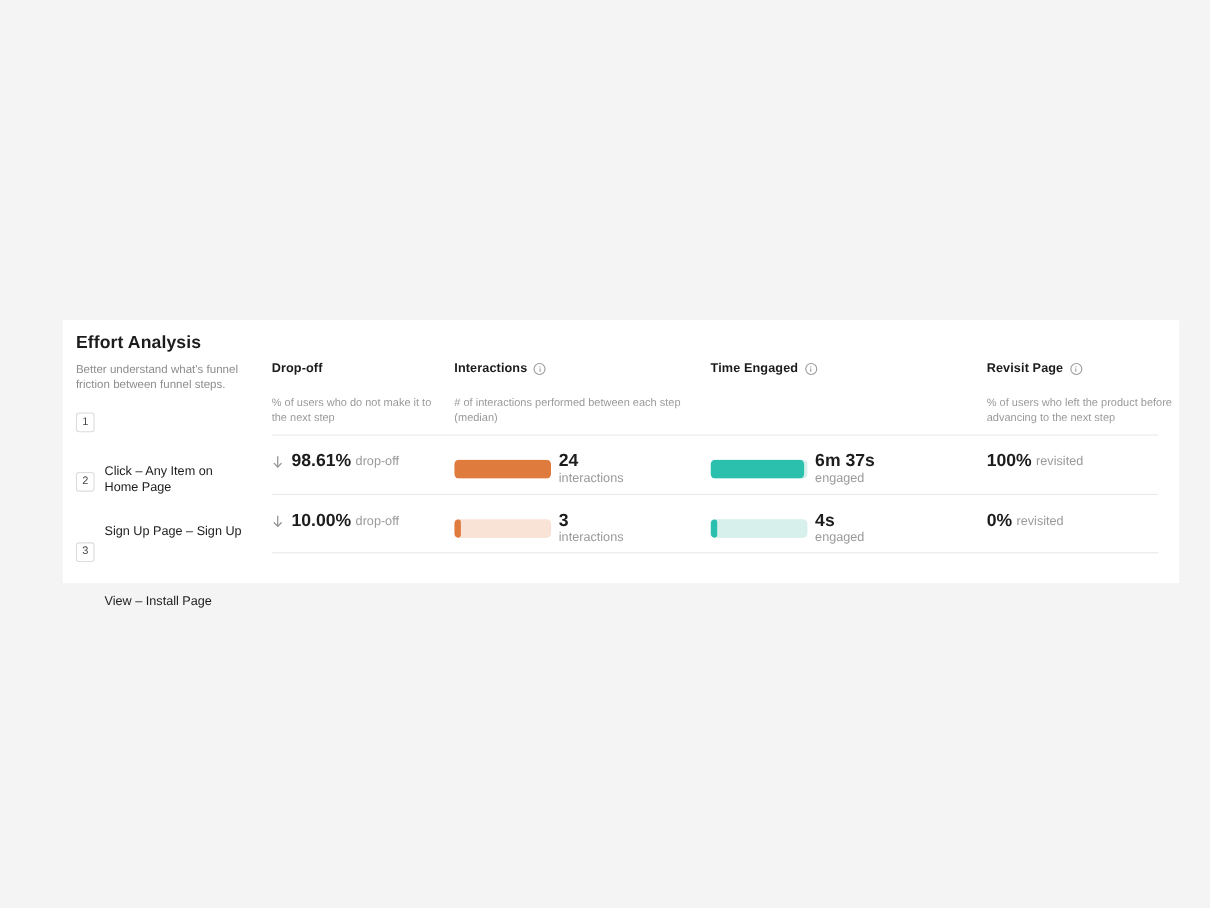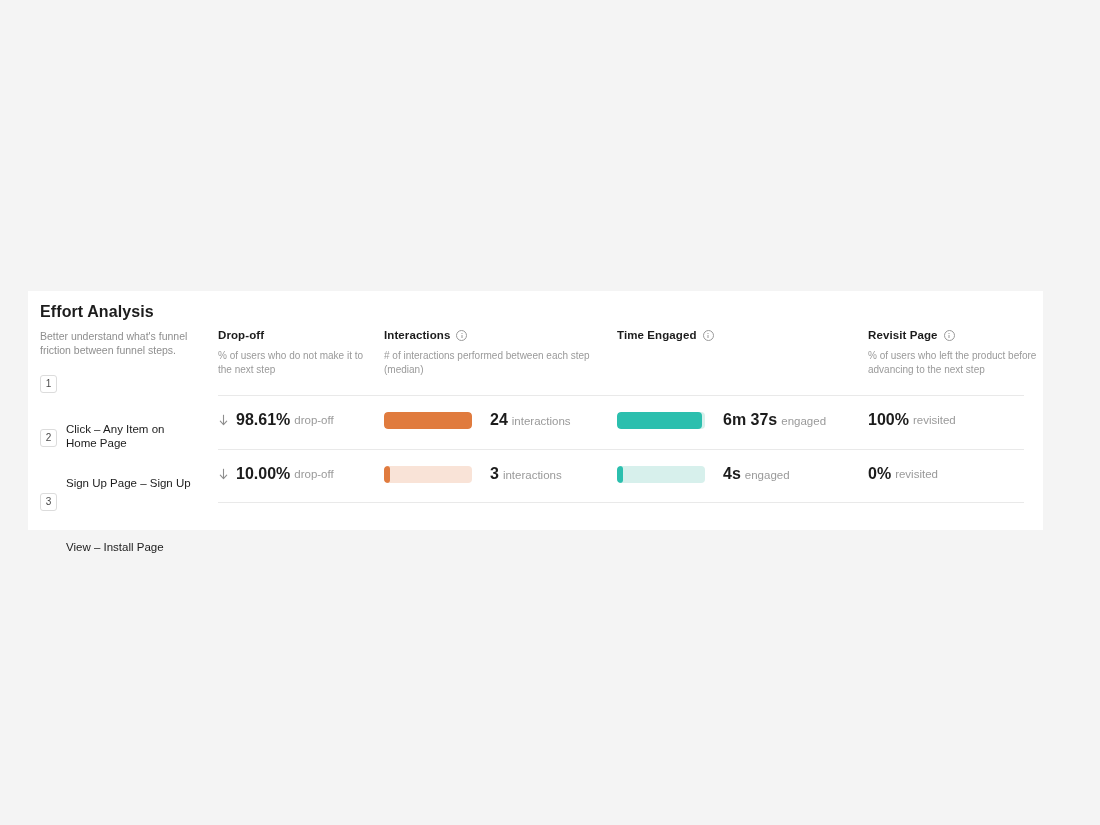--- a/index.html
+++ b/index.html
@@ -9,21 +9,21 @@
     background: #f4f4f4;
     font-family: "Liberation Sans", sans-serif;
     -webkit-font-smoothing: antialiased;
   }
 
   .page { position: relative; width: 1100px; height: 825px; }
 
   
   .card {
     position: absolute;
-    left: 28px; top: 291px;
+    left: 57px; top: 291px;
     width: 1015px; height: 239px;
     background: #ffffff;
   }
 
   
   .sidebar {
     position: absolute;
     left: 12px; top: 0;
     width: 190px; height: 100%;
   }
@@ -64,21 +64,21 @@
   
   .grid { position: absolute; left: 0; top: 0; right: 0; bottom: 0; }
 
   .col-head { position: absolute; top: 38px; }
   .col-head .ch-title {
     display: flex; align-items: center; gap: 6px;
     font-size: 11.5px; font-weight: 700; color: #1c1c1c;
     letter-spacing: 0.1px;
   }
   .col-head .ch-desc {
-    margin-top: 8px;
+    margin-top: 19px;
     font-size: 10px; line-height: 13.5px; color: #9a9a9a;
   }
 
   .info-icon {
     width: 11px; height: 11px; flex: none;
     border: 1px solid #9a9a9a; border-radius: 50%;
     position: relative; display: inline-block;
   }
   .info-icon::before {
     content: ""; position: absolute;
@@ -116,21 +116,21 @@
     width: 88px; height: 17px;
     border-radius: 4px;
     overflow: hidden;
     position: relative;
     flex: none;
   }
   .bar-fill {
     position: absolute; left: 0; top: 0; bottom: 0;
     border-radius: 4px;
   }
-  .bar-caption { margin-left: 18px; display: flex; align-items: baseline; }
+  .bar-caption { margin-left: 3px; display: flex; align-items: baseline; flex-direction: column; }
 </style>
 </head>
 <body>
 
 <div class="page">
   <div class="card">
 
     <div class="sidebar">
       <div class="panel-title">Effort Analysis</div>
       <div class="panel-subtitle">Better understand what's funnel friction between funnel steps.</div>

